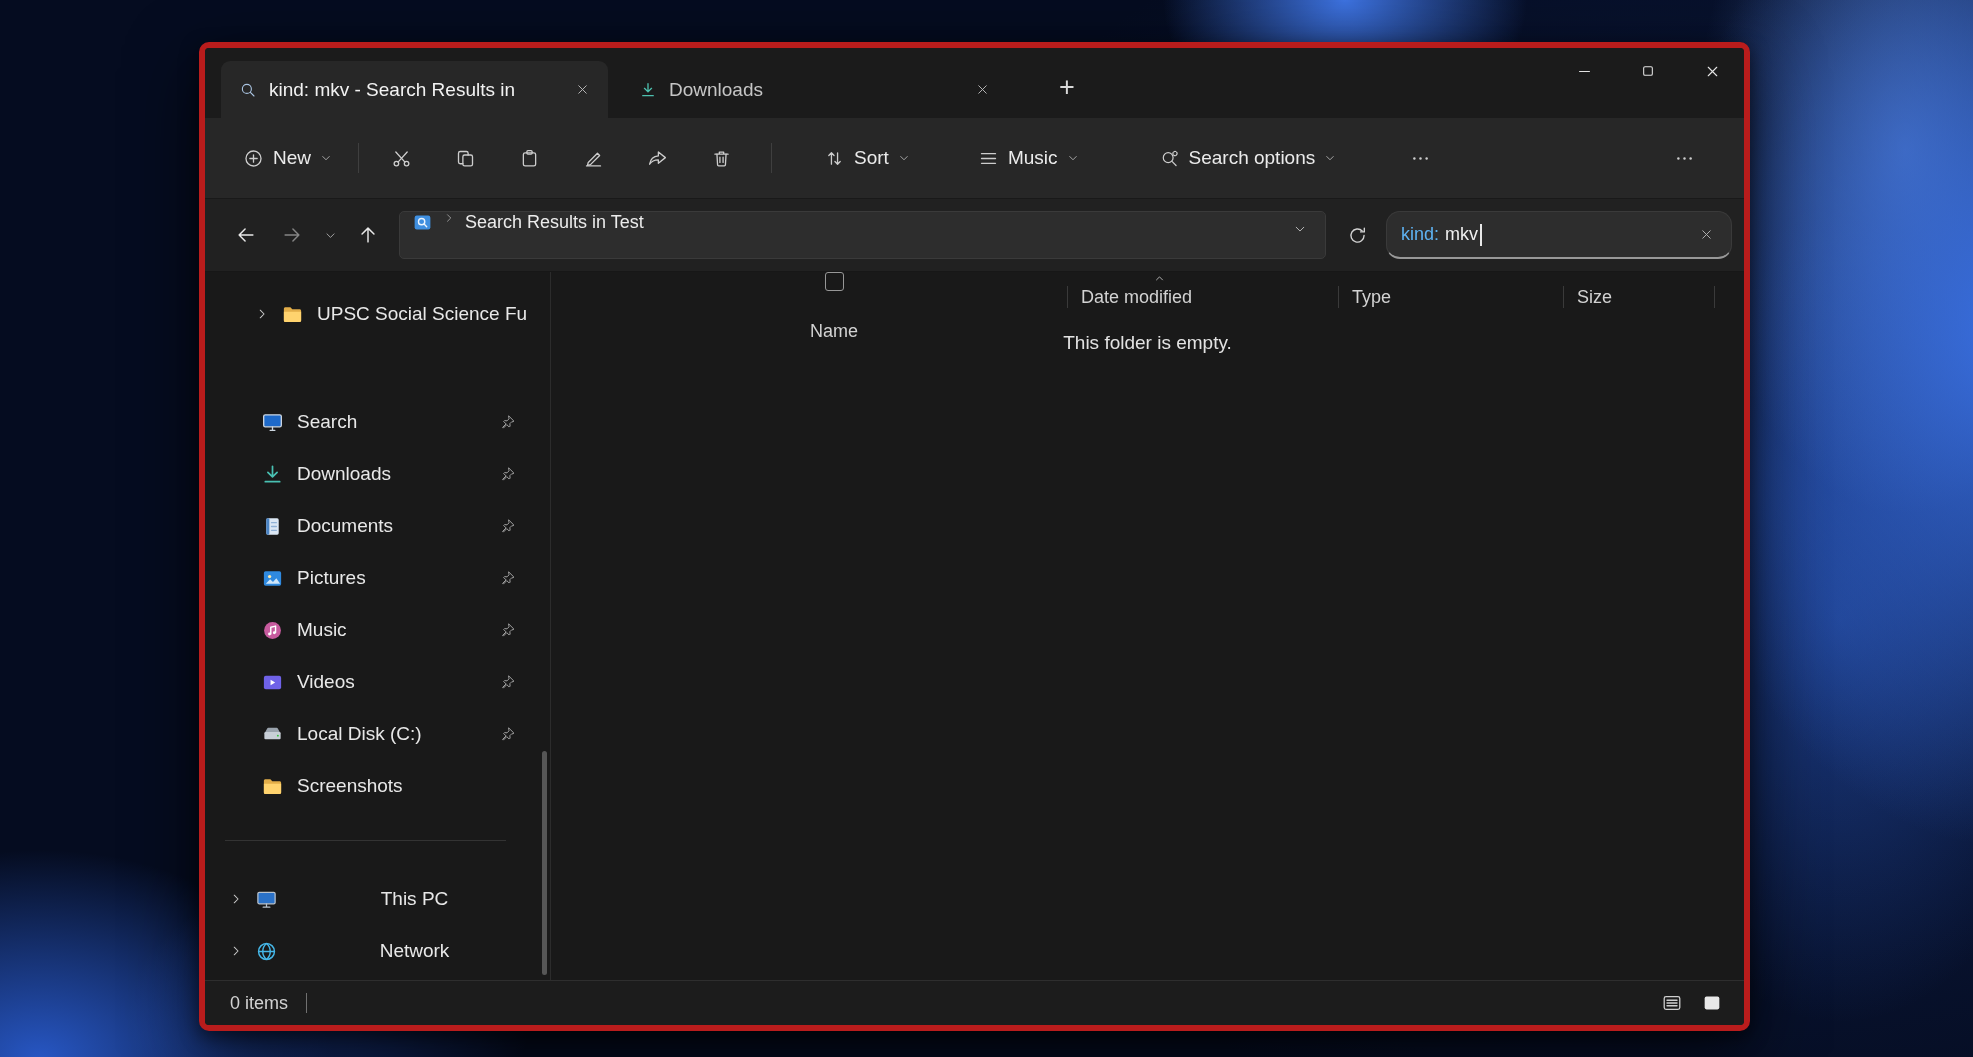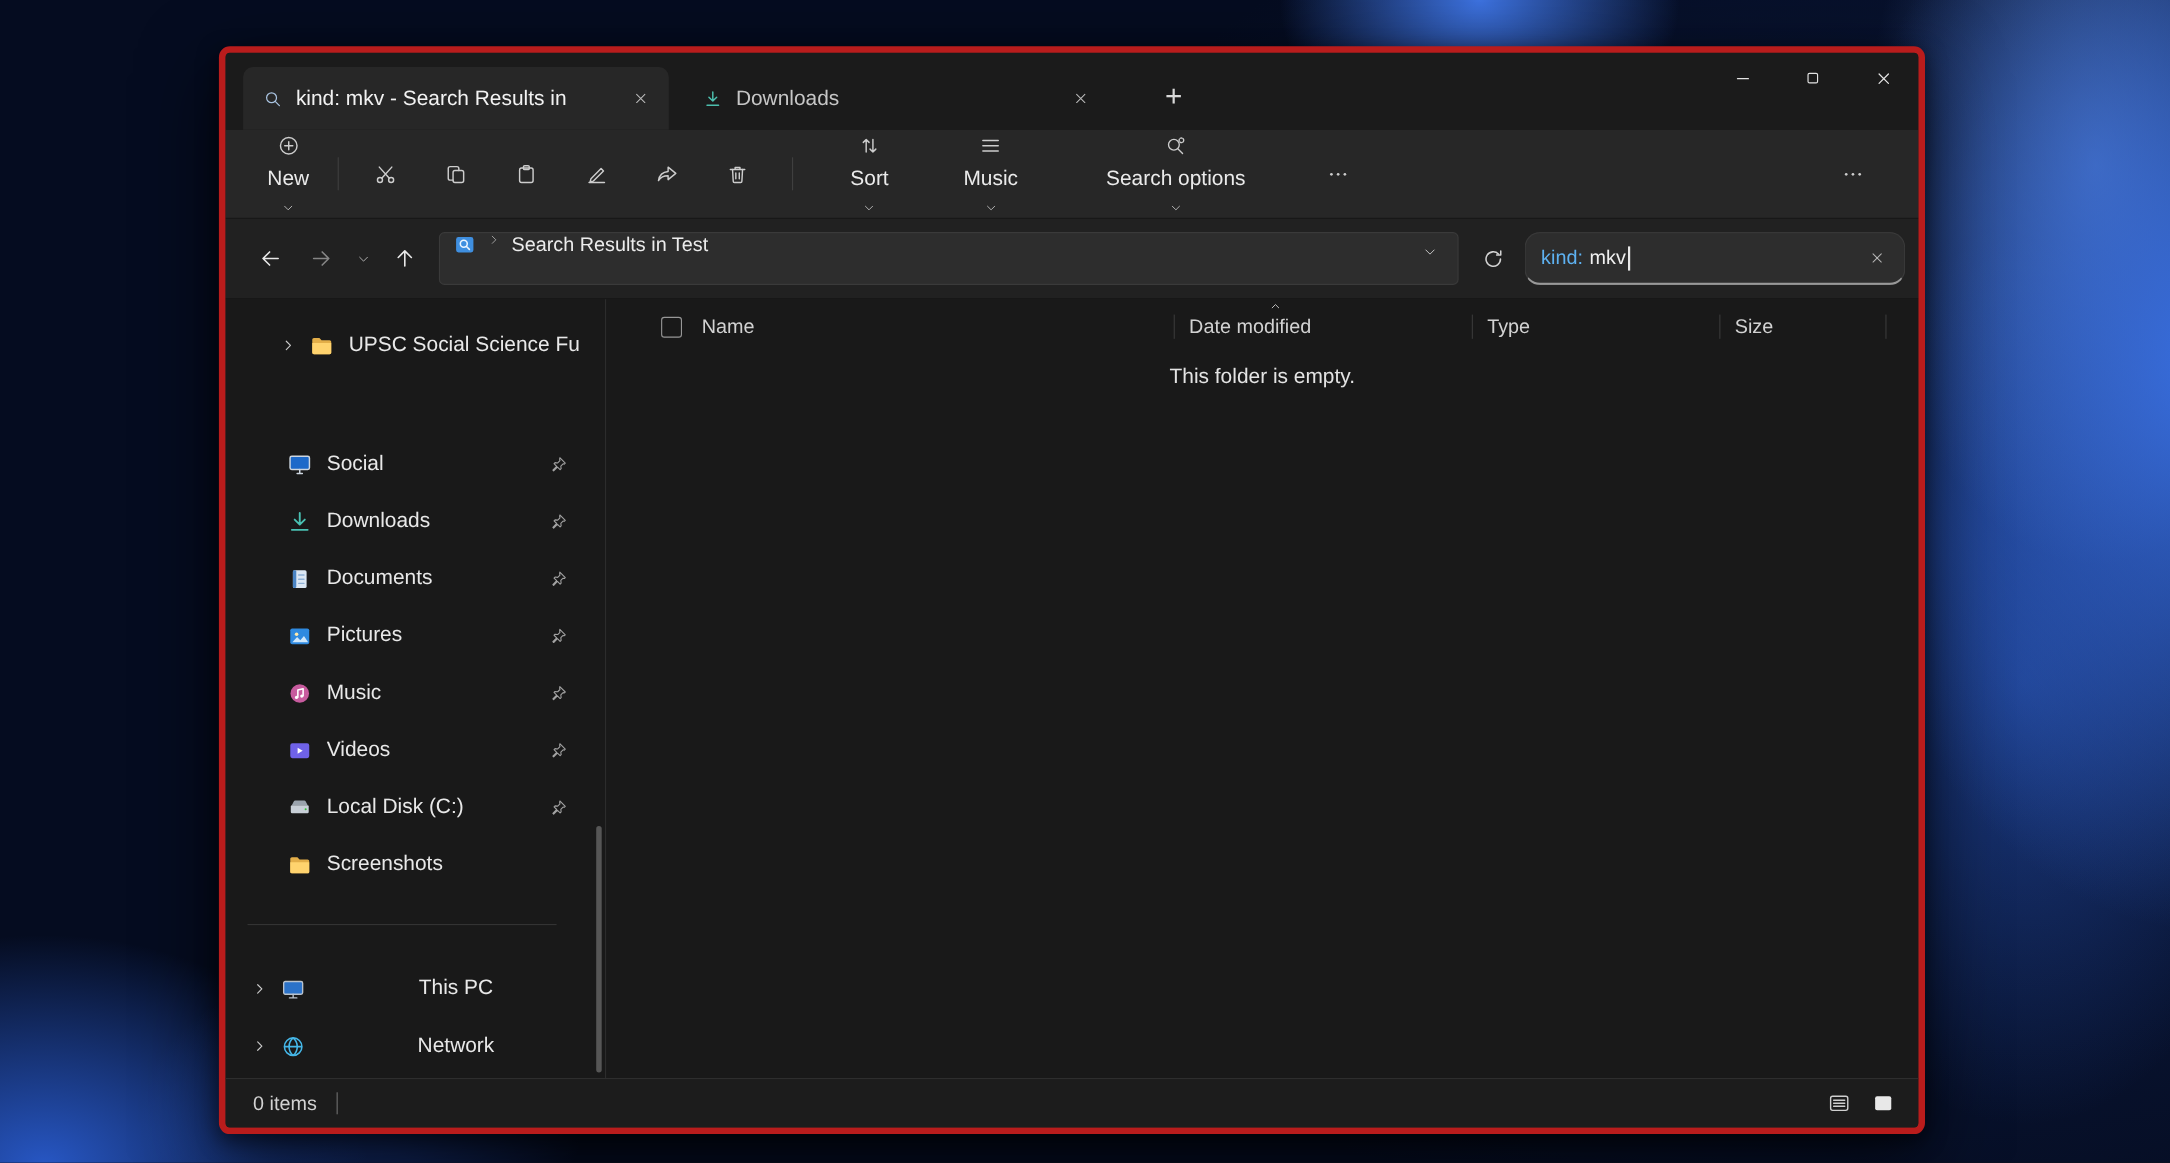--- a/index.html
+++ b/index.html
@@ -34,21 +34,21 @@
   .tab.active .tab-label{color:#f2f2f2;}
   .tab-close{width:28px;height:28px;display:flex;align-items:center;justify-content:center;border-radius:5px;flex:0 0 auto;}
   .newtab{width:40px;height:40px;margin:0 0 11px 26px;display:flex;align-items:center;justify-content:center;
           color:#d9d9d9;font-size:27px;font-weight:300;border-radius:6px;}
   .win-controls{position:absolute;top:0;right:0;display:flex;}
   .wc-btn{width:64px;height:46px;display:flex;align-items:center;justify-content:center;}
 
   
   .toolbar{height:80px;background:#272727;display:flex;align-items:center;padding:0 24px 0 26px;
            border-bottom:1px solid rgba(0,0,0,.35);flex:0 0 auto;}
-  .tb-btn{display:flex;align-items:center;gap:9px;padding:9px 12px;border-radius:6px;font-size:19px;color:#ebebeb;white-space:nowrap;flex-direction:column;}
+  .tb-btn{display:flex;align-items:center;gap:9px;padding:9px 12px;border-radius:6px;font-size:19px;color:#ebebeb;white-space:nowrap;}
   .tb-ico-btn{width:56px;height:42px;display:flex;align-items:center;justify-content:center;border-radius:6px;margin-right:8px;}
   .tb-divider{width:1px;height:30px;background:#3f3f3f;margin:0 14px;}
   .tb-spacer{flex:1;}
   .ml26{margin-left:26px;} .ml44{margin-left:44px;} .ml56{margin-left:56px;}
 
   
   .addressrow{height:72px;background:#212121;display:flex;align-items:center;padding:0 12px 0 18px;
               border-bottom:1px solid rgba(0,0,0,.3);flex:0 0 auto;}
   .nav-btn{width:46px;height:44px;display:flex;align-items:center;justify-content:center;border-radius:6px;flex:0 0 auto;}
   .nav-btn.small{width:30px;}
@@ -77,21 +77,21 @@
   .lvl-deep{padding-left:50px;}
   .lvl-pin{padding-left:56px;}
   .lvl-root{padding-left:24px;text-align:center;}
   .nav-gap{height:56px;}
   .nav-sep{height:1px;background:#333;margin:28px 44px 32px 20px;}
   .scroll-thumb{position:absolute;right:3px;top:479px;width:5px;height:224px;background:#565656;border-radius:3px;}
 
   .filepane{flex:1;min-width:0;display:flex;flex-direction:column;}
   .header-row{display:flex;height:50px;align-items:center;color:#d2d2d2;font-size:18px;flex:0 0 auto;}
   .col{position:relative;height:100%;display:flex;align-items:center;box-sizing:border-box;}
-  .col-name{width:516px;padding-left:50px;gap:18px;}
+  .col-name{width:516px;padding-left:50px;gap:30px;flex-direction:column;}
   .col-date{width:271px;padding-left:14px;}
   .col-type{width:225px;padding-left:14px;}
   .col-size{width:151px;padding-left:14px;}
   .col-end{flex:1;}
   .col-date::before,.col-type::before,.col-size::before,.col-end::before{
     content:'';position:absolute;left:0;top:14px;bottom:14px;width:1px;background:#3a3a3a;}
   .checkbox{width:17px;height:17px;border:1.5px solid #979797;border-radius:3px;flex:0 0 auto;}
   .sort-ind{position:absolute;top:0px;left:86px;}
   .empty-msg{text-align:center;margin-top:10px;font-size:19px;color:#e3e3e3;}
 
@@ -332,21 +332,21 @@
         </div>
 
         <div class="nav-gap"></div>
 
         <div class="nav-item lvl-pin">
           <svg class="nav-ico" viewBox="0 0 24 24">
               <rect x="2.8" y="4" width="18.4" height="12.5" rx="1.6" fill="#1d69c9"></rect>
               <rect x="2.8" y="4" width="18.4" height="12.5" rx="1.6" fill="none" stroke="#cdd6e0" stroke-width="1.4"></rect>
               <path d="M9.5 20.2h5M12 16.5v3.7" stroke="#cdd6e0" stroke-width="1.4" stroke-linecap="round"></path>
             </svg>
-          <span class="nav-label">Social</span>
+          <span class="nav-label">Search</span>
           <svg class="ico pin" viewBox="0 0 24 24" style="stroke:#a2a2a2;stroke-width:1.4;">
               <path d="M14 3l7 7-1.2 1.2-1.6-.4-2.9 2.9.4 3.4-1.3 1.3-3.4-3.4-4.9 4.9-1-1 4.9-4.9-3.4-3.4 1.3-1.3 3.4.4 2.9-2.9-.4-1.6z"></path>
             </svg>
         </div>
 
         <div class="nav-item lvl-pin">
           <svg class="nav-ico" viewBox="0 0 24 24" fill="none" stroke="#49c0b2" stroke-width="1.8" stroke-linecap="round" stroke-linejoin="round">
               <path d="M12 3.5V14M7.2 9.8L12 14.5l4.8-4.7M4.5 19.5h15"></path>
             </svg>
           <span class="nav-label">Downloads</span>

